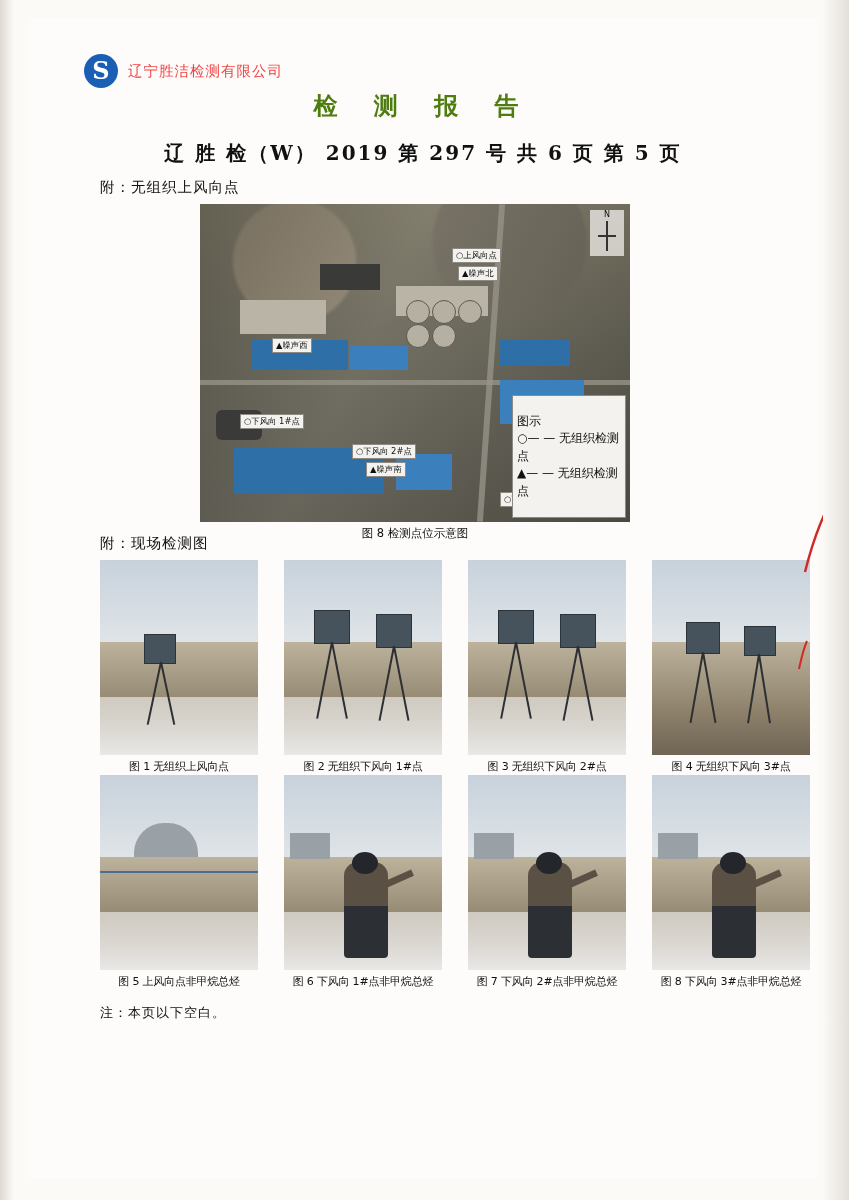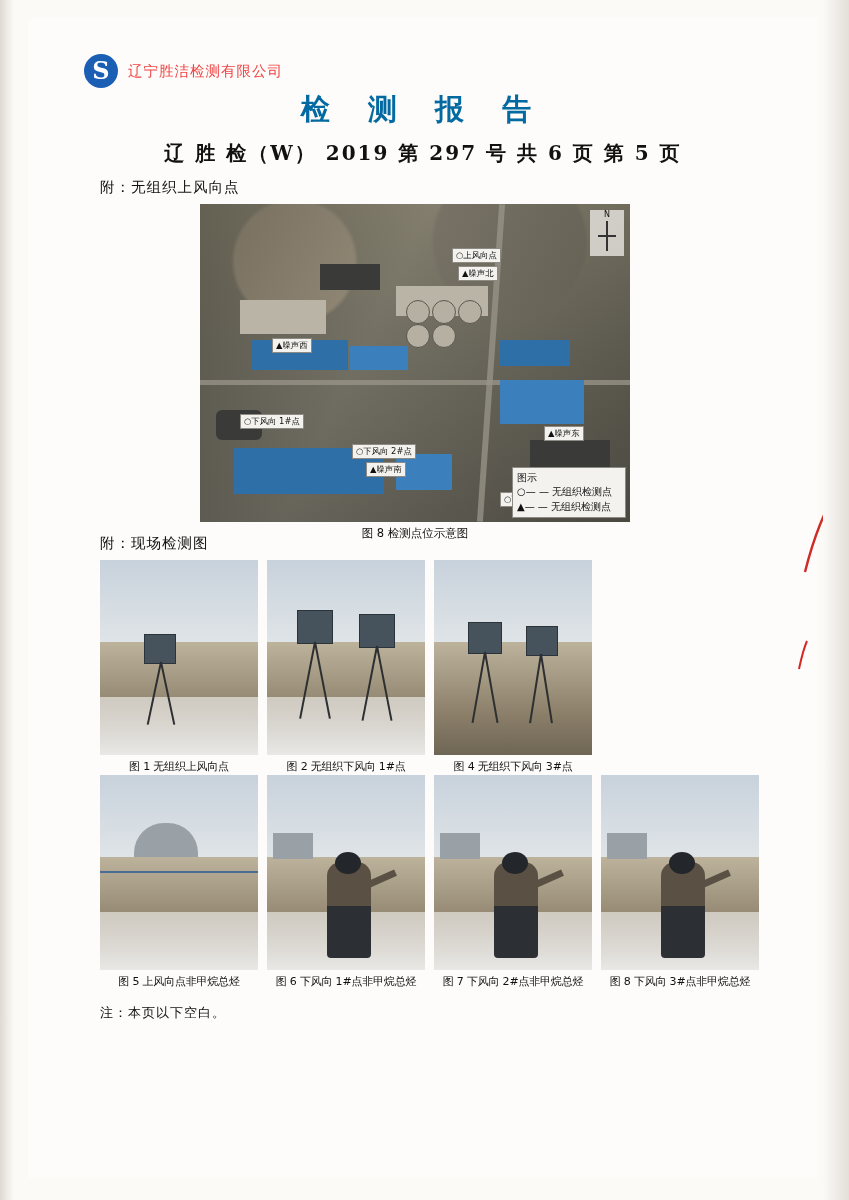--- a/index.html
+++ b/index.html
@@ -42,21 +42,21 @@
     color:#ffffff;font-size:24px;line-height:34px;text-align:center;
     font-family:"DejaVu Serif","Liberation Serif",serif;font-weight:bold;
   }
   .co-name{
     font-size:14.5px;color:#ef4444;letter-spacing:1px;
     font-family:"DejaVu Sans","Liberation Sans",sans-serif;
   }
 
   .title{
     position:absolute;left:0;top:72px;width:790px;text-align:center;
-    font-size:29px;letter-spacing:14px;color:#0369a1;
+    font-size:24px;letter-spacing:14px;color:#4d7c0f;
     font-family:"DejaVu Serif","Liberation Serif",serif;font-weight:bold;
   }
   .subtitle{
     position:absolute;left:0;top:122px;width:790px;text-align:center;
     font-size:20px;color:#111;letter-spacing:2px;
     font-family:"DejaVu Serif","Liberation Serif",serif;font-weight:bold;
   }
 
   .sec-label{
     position:absolute;font-size:14.5px;color:#111;letter-spacing:1px;
@@ -86,41 +86,41 @@
   .road{position:absolute;background:#9a9589;opacity:.75;}
   .tank{position:absolute;border-radius:50%;background:#b5b0a2;border:1px solid #5b584f;}
 
   .lbl{
     position:absolute;background:#f3f2ee;border:1px solid #8d8a83;
     font-size:8.4px;color:#111;padding:1px 3px;white-space:nowrap;
     font-family:"DejaVu Sans","Liberation Sans",sans-serif;
   }
   .legend{
     position:absolute;right:4px;bottom:4px;width:104px;
-    background:#f3f2ee;border:1px solid #8d8a83;padding:3px 4px;
-    font-size:10px;line-height:1.45;color:#111;margin-top:36px;
+    background:#f3f2ee;border:1px solid #8d8a83;padding:17px 4px;
+    font-size:12px;line-height:1.45;color:#111;margin-top:36px;
   }
   .compass{
     position:absolute;right:6px;top:6px;width:34px;height:46px;
     background:rgba(245,244,240,.72);
   }
   .compass .n{font-size:8px;text-align:center;color:#111;}
   .compass .star{
     position:absolute;left:8px;top:11px;width:18px;height:30px;
     background:
       linear-gradient(to bottom,transparent 46%,#333 46%,#333 54%,transparent 54%),
       linear-gradient(to right,transparent 46%,#333 46%,#333 54%,transparent 54%);
   }
   .fig-cap{
     position:absolute;width:430px;left:172px;top:508px;text-align:center;
     font-size:11.5px;color:#111;
   }
 
   
-  .grid{position:absolute;left:72px;width:660px;display:flex;gap:9px;}
+  .grid{position:absolute;left:72px;width:660px;display:flex;gap:26px;}
   #grid1{top:542px;}
   #grid2{top:757px;}
   .cell{width:158px;}
   .photo{
     width:158px;height:195px;position:relative;overflow:hidden;background:#8a8f96;
   }
   .cap{
     margin-top:4px;text-align:center;font-size:11px;color:#111;white-space:nowrap;
     letter-spacing:-0.2px;
   }
@@ -243,20 +243,34 @@
             <div class="leg" style="left:47px;top:82px;height:78px;transform:rotate(-11deg);"></div>
             <div class="leg" style="left:109px;top:86px;height:76px;transform:rotate(11deg);"></div>
             <div class="leg" style="left:109px;top:86px;height:76px;transform:rotate(-11deg);"></div>
           </div>
           <div class="cap">图 2 无组织下风向 1#点</div>
         </div>
         <div class="cell">
           <div class="photo">
             <div class="sky"></div>
             <div class="ground"></div>
+            <div class="snow"></div>
+            <div class="box" style="left:30px;top:50px;width:34px;height:32px;"></div>
+            <div class="box" style="left:92px;top:54px;width:34px;height:32px;"></div>
+            <div class="leg" style="left:47px;top:82px;height:78px;transform:rotate(11deg);"></div>
+            <div class="leg" style="left:47px;top:82px;height:78px;transform:rotate(-11deg);"></div>
+            <div class="leg" style="left:109px;top:86px;height:76px;transform:rotate(11deg);"></div>
+            <div class="leg" style="left:109px;top:86px;height:76px;transform:rotate(-11deg);"></div>
+          </div>
+          <div class="cap">图 3 无组织下风向 2#点</div>
+        </div>
+        <div class="cell">
+          <div class="photo">
+            <div class="sky"></div>
+            <div class="ground"></div>
             <div class="box" style="left:34px;top:62px;width:32px;height:30px;"></div>
             <div class="box" style="left:92px;top:66px;width:30px;height:28px;"></div>
             <div class="leg" style="left:50px;top:92px;height:72px;transform:rotate(10deg);"></div>
             <div class="leg" style="left:50px;top:92px;height:72px;transform:rotate(-10deg);"></div>
             <div class="leg" style="left:106px;top:94px;height:70px;transform:rotate(9deg);"></div>
             <div class="leg" style="left:106px;top:94px;height:70px;transform:rotate(-9deg);"></div>
           </div>
           <div class="cap">图 4 无组织下风向 3#点</div>
         </div>
       </div>

